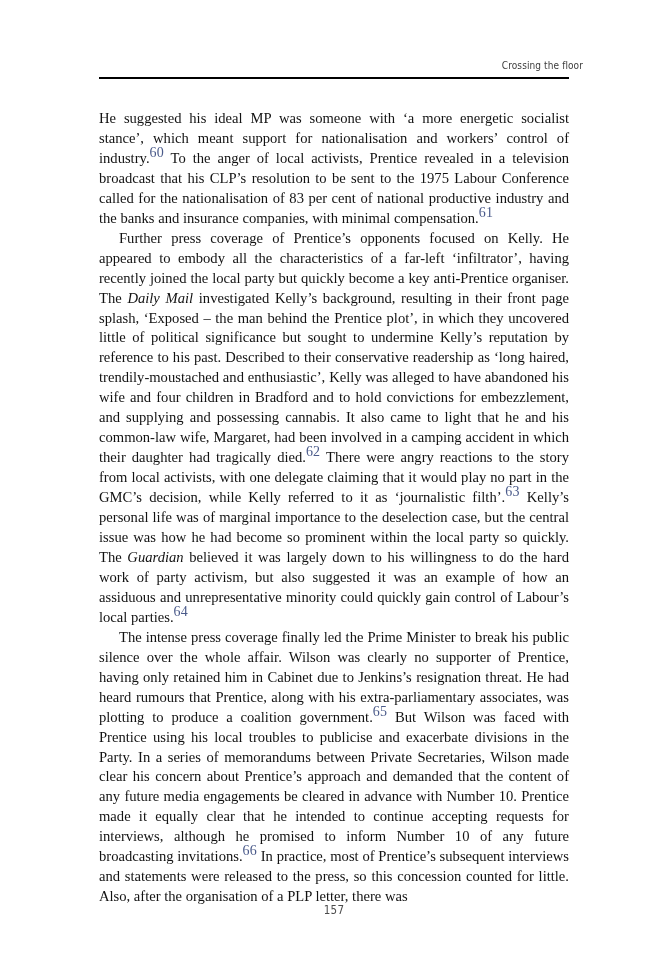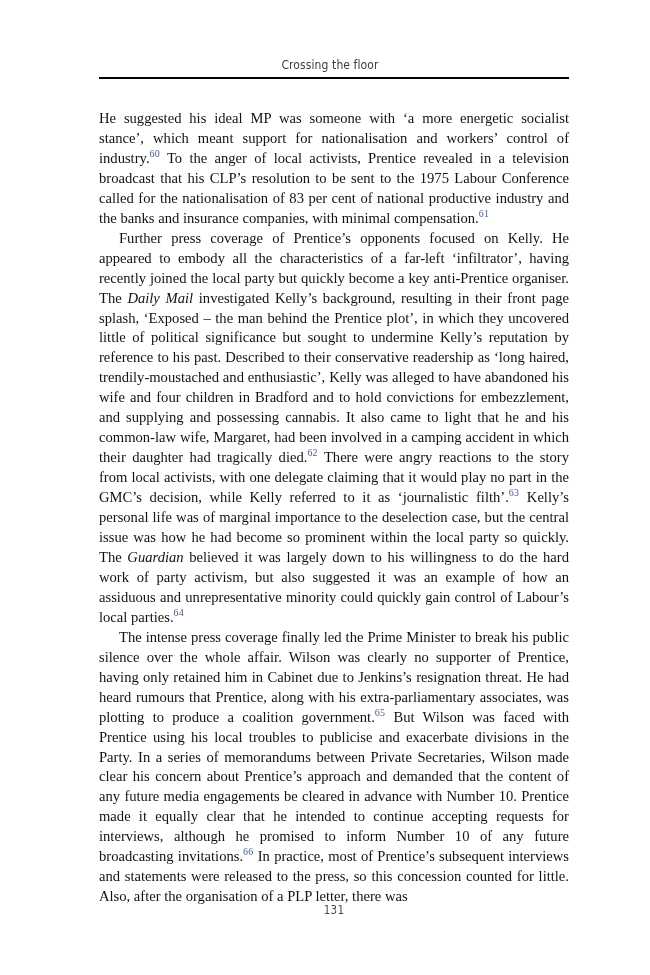--- a/index.html
+++ b/index.html
@@ -21,26 +21,26 @@
     left: 0;
     top: 0;
     width: 650px;
     height: 975px;
     background: #ffffff;
   }
 
   
   .running-head {
     position: absolute;
-    left: 95px;
+    left: 113px;
     top: 59px;
     width: 470px;
-    text-align: center;
+    text-align: right;
     font-family: "DejaVu Sans Condensed", "Liberation Sans Narrow", "Liberation Sans", sans-serif;
-    font-size: 12px;
+    font-size: 10px;
     font-stretch: condensed;
     letter-spacing: 0.1px;
     color: #3b3b3b;
     line-height: 13px;
     white-space: nowrap;
   }
 
   .head-rule {
     position: absolute;
     left: 99px;
@@ -73,21 +73,21 @@
 
   .para.indent {
     text-indent: 20px;
   }
 
   .para em, .para i {
   }
 
   
   .fn {
-    font-size: 10px;
+    font-size: 14px;
     vertical-align: super;
     line-height: 0;
     color: #4a5a8a;
     letter-spacing: 0.2px;
   }
 
   
   .folio {
     position: absolute;
     left: 99px;
@@ -110,15 +110,15 @@
   <div class="running-head">Crossing the floor</div>
 
   <div class="head-rule"></div>
 
   <div class="textblock" id="textblock">
       <p class="para"><span>He suggested his ideal MP was someone with ‘a more energetic socialist stance’, which meant support for nationalisation and workers’ control of industry.</span><sup class="fn">60</sup><span> To the anger of local activists, Prentice revealed in a television broadcast that his CLP’s resolution to be sent to the 1975 Labour Conference called for the nationalisation of 83 per cent of national productive industry and the banks and insurance companies, with minimal compensation.</span><sup class="fn">61</sup></p>
       <p class="para indent"><span>Further press coverage of Prentice’s opponents focused on Kelly. He appeared to embody all the characteristics of a far-left ‘infiltrator’, having recently joined the local party but quickly become a key anti-Prentice organiser. The </span><em>Daily Mail</em><span> investigated Kelly’s background, resulting in their front page splash, ‘Exposed – the man behind the Prentice plot’, in which they uncovered little of political significance but sought to undermine Kelly’s reputation by reference to his past. Described to their conservative readership as ‘long haired, trendily-moustached and enthusiastic’, Kelly was alleged to have abandoned his wife and four children in Bradford and to hold convictions for embezzlement, and supplying and possessing cannabis. It also came to light that he and his common-law wife, Margaret, had been involved in a camping accident in which their daughter had tragically died.</span><sup class="fn">62</sup><span> There were angry reactions to the story from local activists, with one delegate claiming that it would play no part in the GMC’s decision, while Kelly referred to it as ‘journalistic filth’.</span><sup class="fn">63</sup><span> Kelly’s personal life was of marginal importance to the deselection case, but the central issue was how he had become so prominent within the local party so quickly. The </span><em>Guardian</em><span> believed it was largely down to his willingness to do the hard work of party activism, but also suggested it was an example of how an assiduous and unrepresentative minority could quickly gain control of Labour’s local parties.</span><sup class="fn">64</sup></p>
       <p class="para indent"><span>The intense press coverage finally led the Prime Minister to break his public silence over the whole affair. Wilson was clearly no supporter of Prentice, having only retained him in Cabinet due to Jenkins’s resignation threat. He had heard rumours that Prentice, along with his extra-parliamentary associates, was plotting to produce a coalition government.</span><sup class="fn">65</sup><span> But Wilson was faced with Prentice using his local troubles to publicise and exacerbate divisions in the Party. In a series of memorandums between Private Secretaries, Wilson made clear his concern about Prentice’s approach and demanded that the content of any future media engagements be cleared in advance with Number 10. Prentice made it equally clear that he intended to continue accepting requests for interviews, although he promised to inform Number 10 of any future broadcasting invitations.</span><sup class="fn">66</sup><span> In practice, most of Prentice’s subsequent interviews and statements were released to the press, so this concession counted for little. Also, after the organisation of a PLP letter, there was</span></p>
     </div>
 
-  <div class="folio">131</div>
+  <div class="folio">157</div>
 
 </div>
 
 </body></html>

